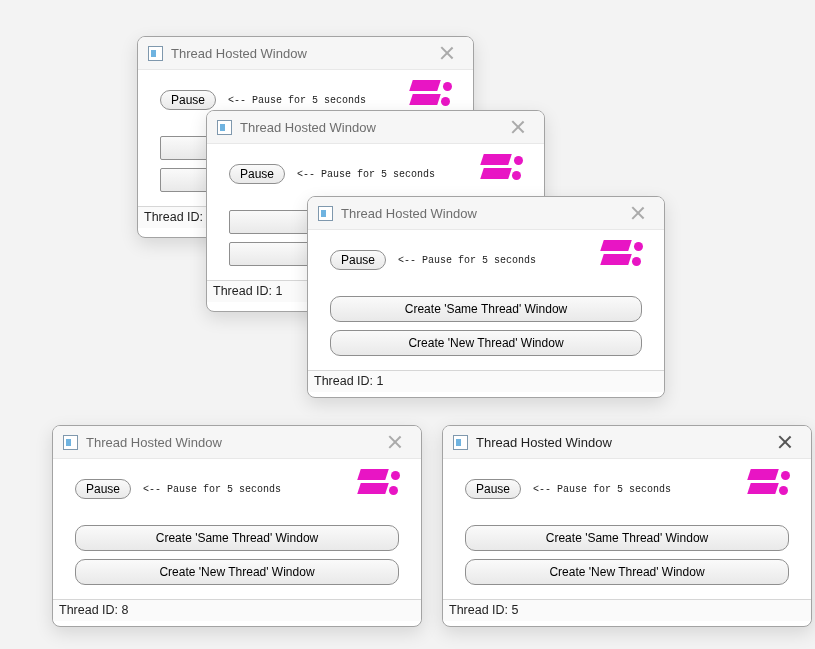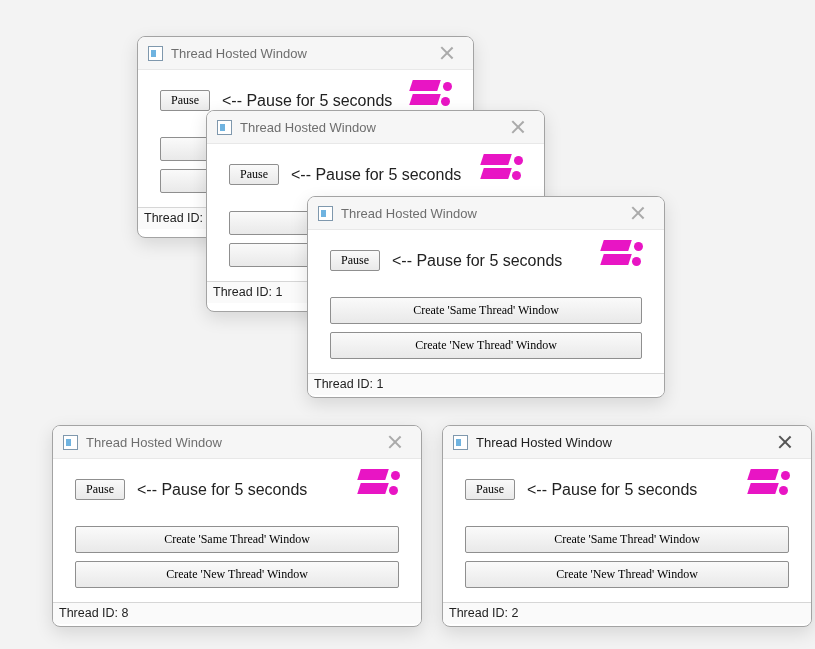--- a/index.html
+++ b/index.html
@@ -102,37 +102,38 @@
 
   .pause-row {
     display: flex;
     align-items: center;
     gap: 12px;
     margin-bottom: 26px;
   }
   .btn {
     background: linear-gradient(#fafafa,#e9e9e9);
     border: 1px solid #8f8f8f;
-    border-radius: 2px;
+    border-radius: 10px;
     padding: 2px 10px;
-    font-family: Liberation Serif, serif;
+    font-family: Liberation Sans, sans-serif;
     font-size: 12px;
     cursor: pointer;
     color: #000;
   }
   .btn.wide {
     display: block;
     width: 100%;
     padding: 5px 0;
     text-align: center;
     margin-bottom: 8px;
   }
   .hint {
-    font-size: 16px;
+    font-size: 10px;
     color: #222;
+    font-family: Liberation Mono, monospace;
   }
 
   .logo {
     position: absolute;
     right: 18px;
     top: 10px;
     width: 44px;
     height: 40px;
   }
   .logo .bar {
@@ -315,15 +316,15 @@
         <div class="dot d2"></div>
     </div>
     <div class="pause-row">
       <button class="btn">Pause</button>
       <span class="hint">&lt;-- Pause for 5 seconds</span>
     </div>
     <button class="btn wide">Create 'Same Thread' Window</button>
     <button class="btn wide">Create 'New Thread' Window</button>
   </div>
   <div class="statusbar">
-    <span>Thread ID: 2</span>
+    <span>Thread ID: 5</span>
   </div>
 </div>
 
 </body></html>

